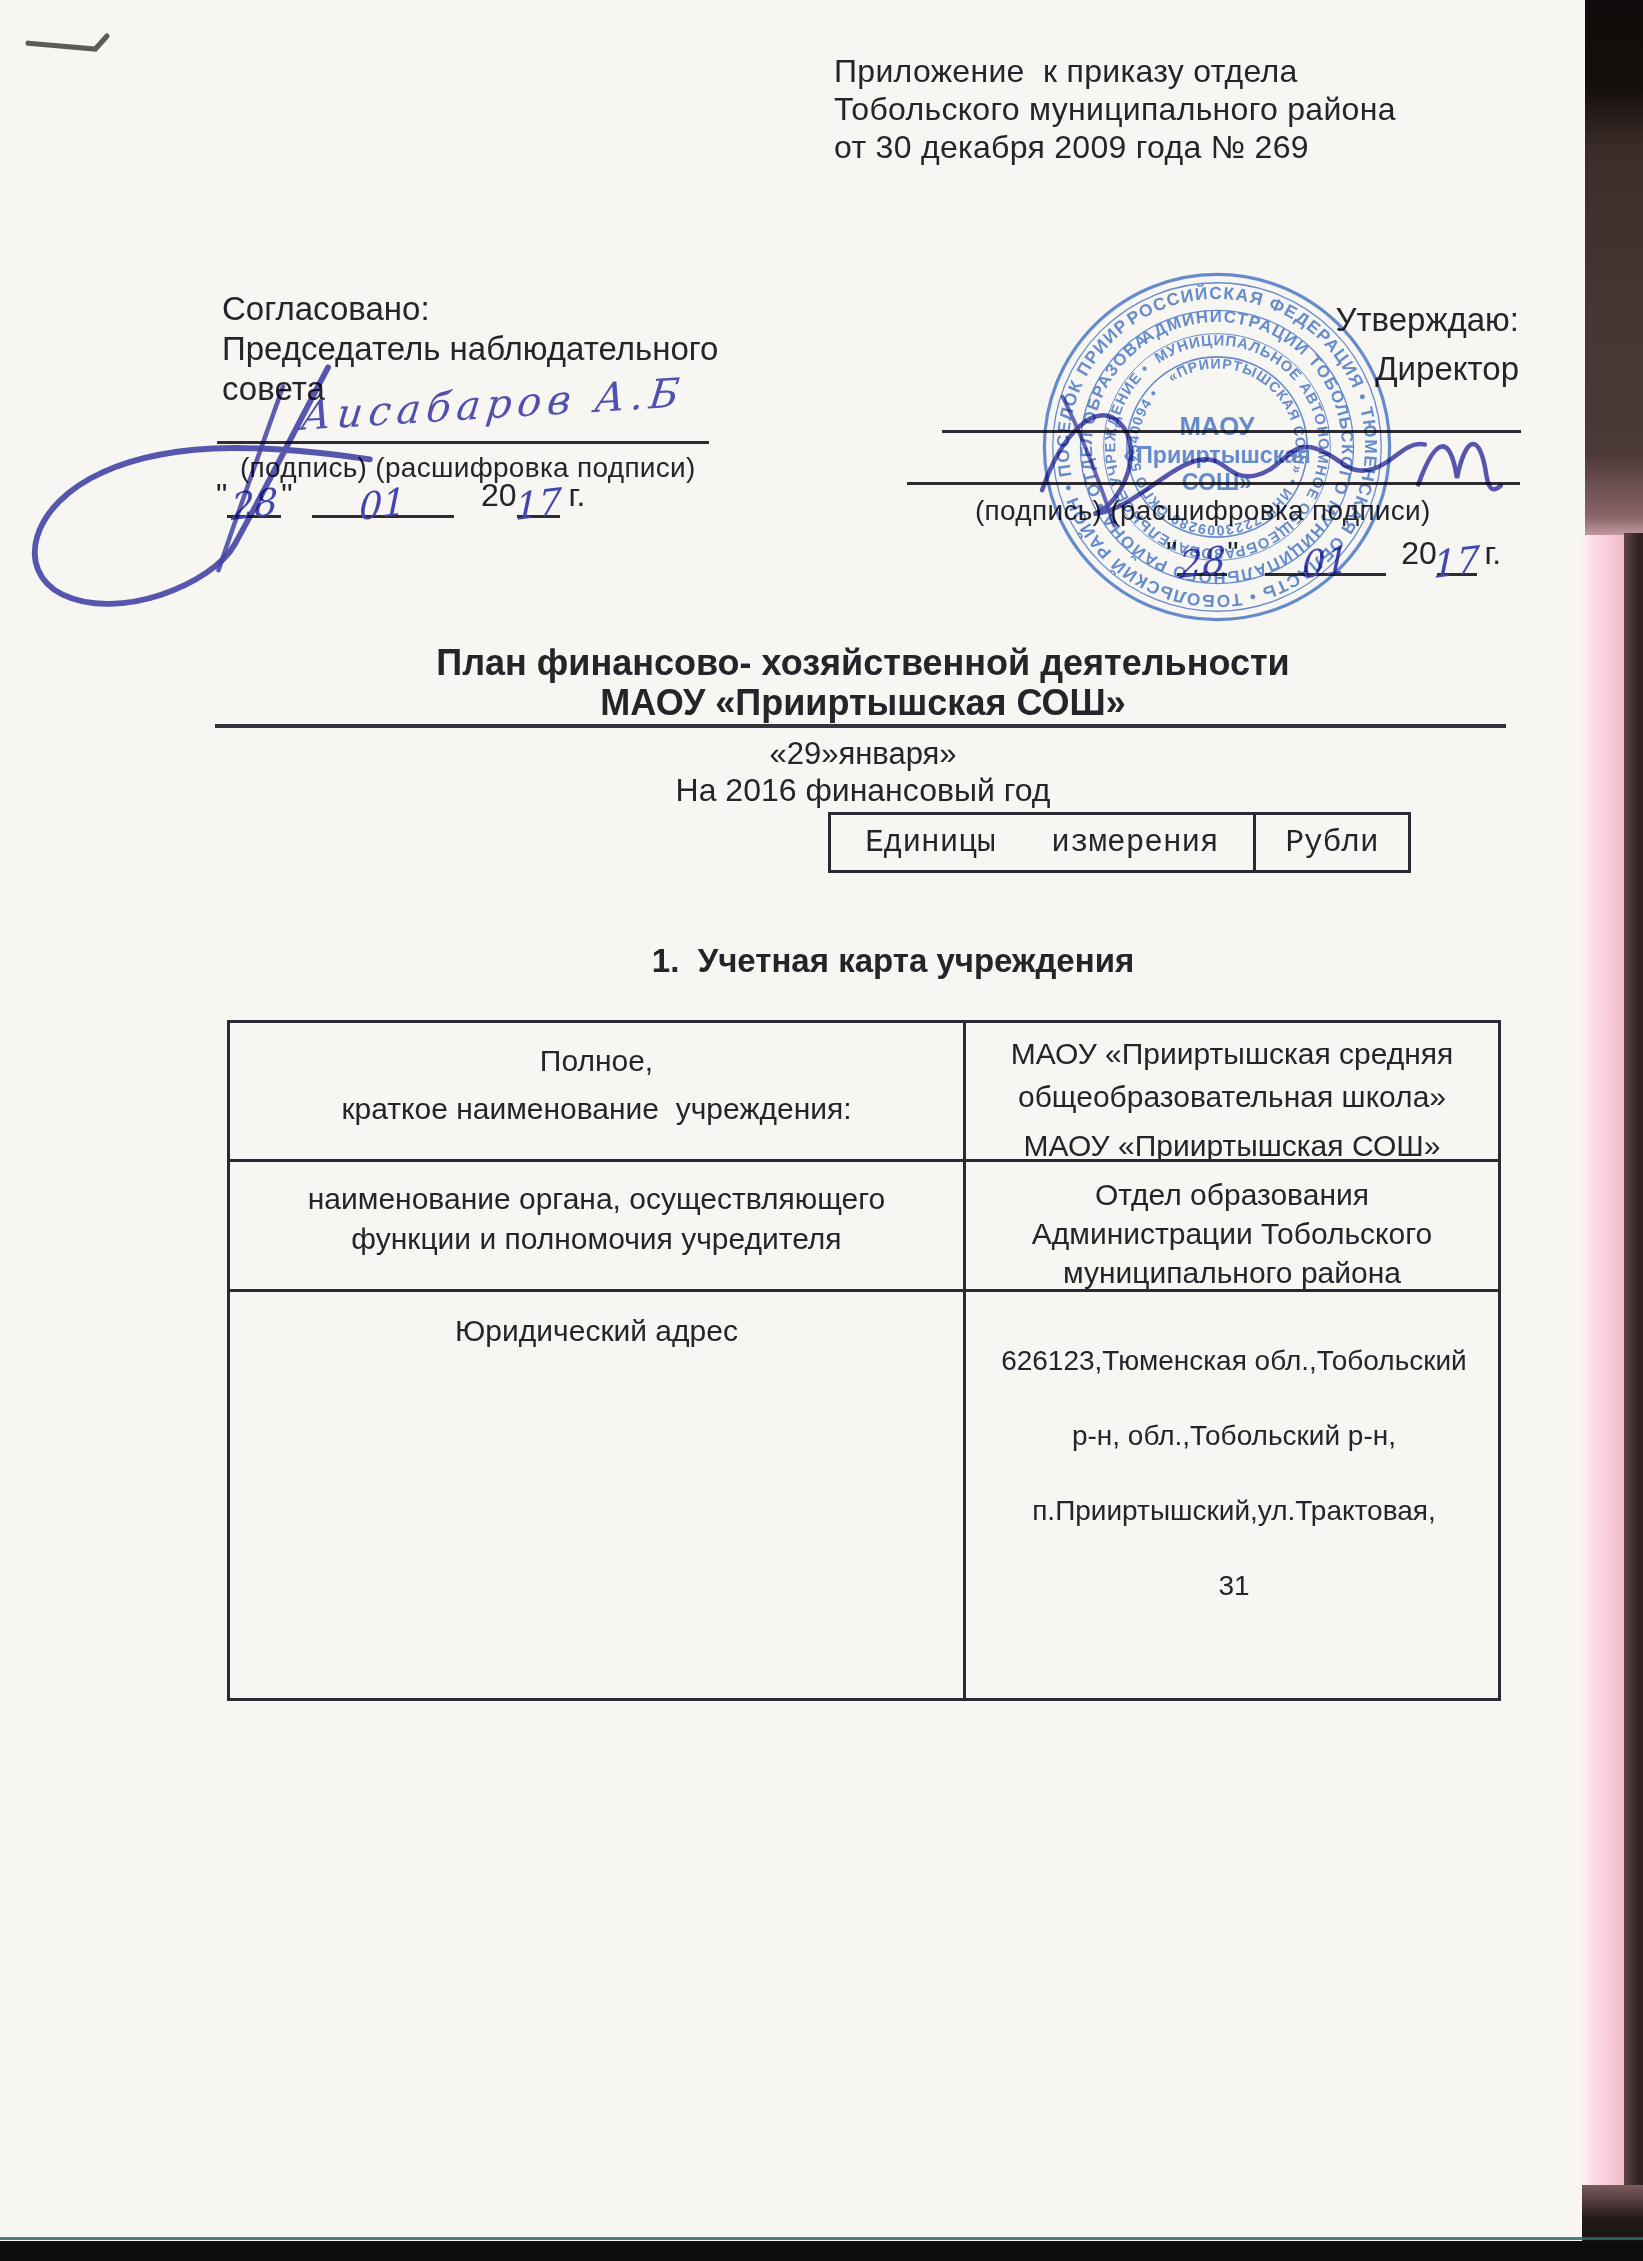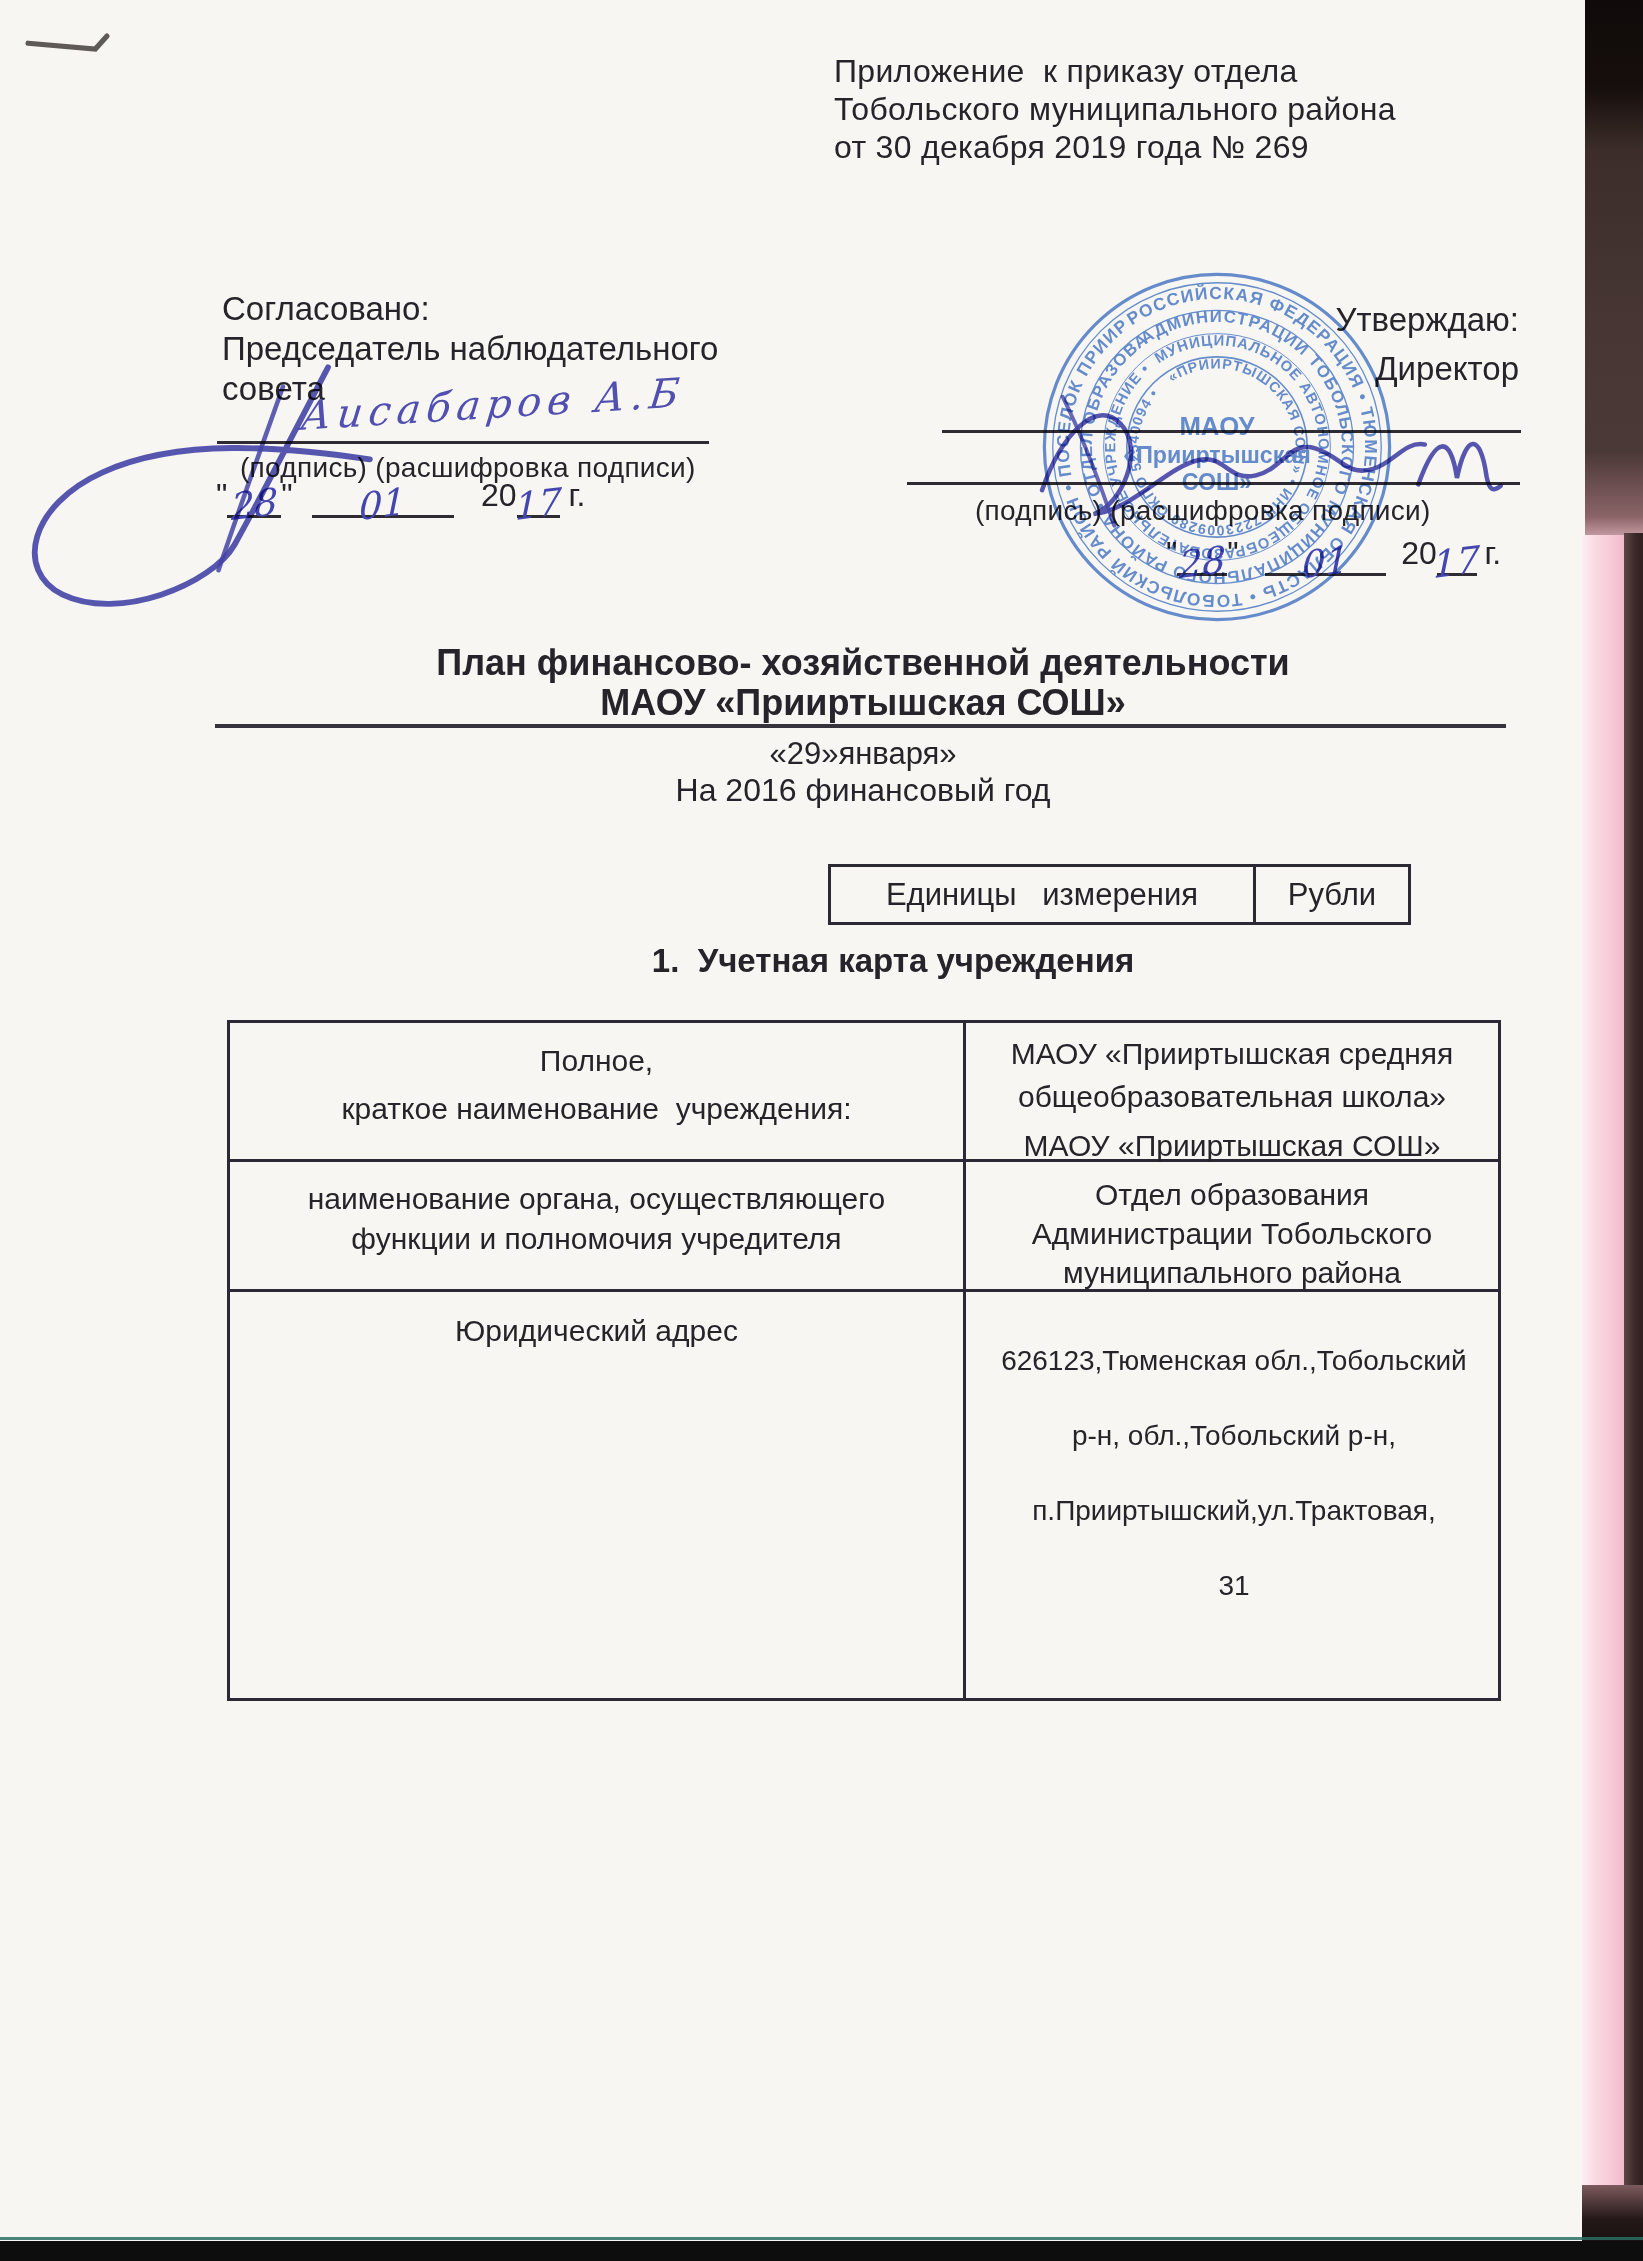--- a/index.html
+++ b/index.html
@@ -70,21 +70,21 @@
   <div class="abs" style="left:0; top:2237px; width:1643px; height:3.2px; background:#2a6e64; opacity:.85;"></div>
   <div class="abs" style="left:0; top:2241px; width:1643px; height:20.6px; background:#0e0d0d;"></div>
 
   <svg class="abs" style="left:19.3px; top:24.5px;" width="110" height="39" viewBox="0 0 170 60">
     <path d="M14,28 L118,37 L136,17" fill="none" stroke="#4b4946" stroke-width="8" stroke-linecap="round" opacity=".9"></path>
   </svg>
 
   <div class="abs header-note" style="left:798px; top:52px; width:683px;margin-left:36px;">
     <div class="pre">Приложение  к приказу отдела</div>
     <div class="pre">Тобольского муниципального района</div>
-    <div class="pre">от 30 декабря 2019 года № 269</div>
+    <div class="pre">от 30 декабря 2009 года № 269</div>
   </div>
 
   <div class="abs appr" style="left:222px; top:289px; width:631px;">
     <div>Согласовано:</div>
     <div>Председатель наблюдательного</div>
     <div>совета</div>
   </div>
   <div class="rule" style="left:217px; top:441px; width:492px;"></div>
   <div class="abs caption" style="left:240px; top:452px;">(подпись) (расшифровка подписи)</div>
 
@@ -180,21 +180,21 @@
   </svg>
 
   <div class="abs title-wrap" style="left:219px; top:643px; width:1288px;">
     <div>План финансово- хозяйственной деятельности</div>
     <div>МАОУ «Прииртышская СОШ»</div>
   </div>
   <div class="rule" style="left:215px; top:724px; width:1291px; height:3.9px; background:#36333c;"></div>
   <div class="abs subtitle" style="left:219px; top:736px; width:1288px;">«29»января»</div>
   <div class="abs yearline" style="left:219px; top:772px; width:1288px;">На 2016 финансовый год</div>
 
-  <div class="abs units" style="left:828px; top:864px; width:577px; height:55px;">
+  <div class="abs units" style="left:828px; top:812px; width:577px; height:55px;font-family:Liberation Mono, monospace;">
     <div class="cell pre" style="width:422px; border-right:3.2px solid #2b2933;">Единицы   измерения</div>
     <div class="cell" style="flex:1;">Рубли</div>
   </div>
 
   <div class="abs sect pre" style="left:227px; top:942px; width:1274px; padding-left:58px; box-sizing:border-box;">1.  Учетная карта учреждения</div>
 
   <div class="card" style="left:227px; top:1020px; width:1274px; height:681px; box-sizing:border-box;">
 
     <div class="row" style="height:139px; box-sizing:border-box;">
       <div class="cl t" style="padding-top:14px; box-sizing:border-box; line-height:48px;">

